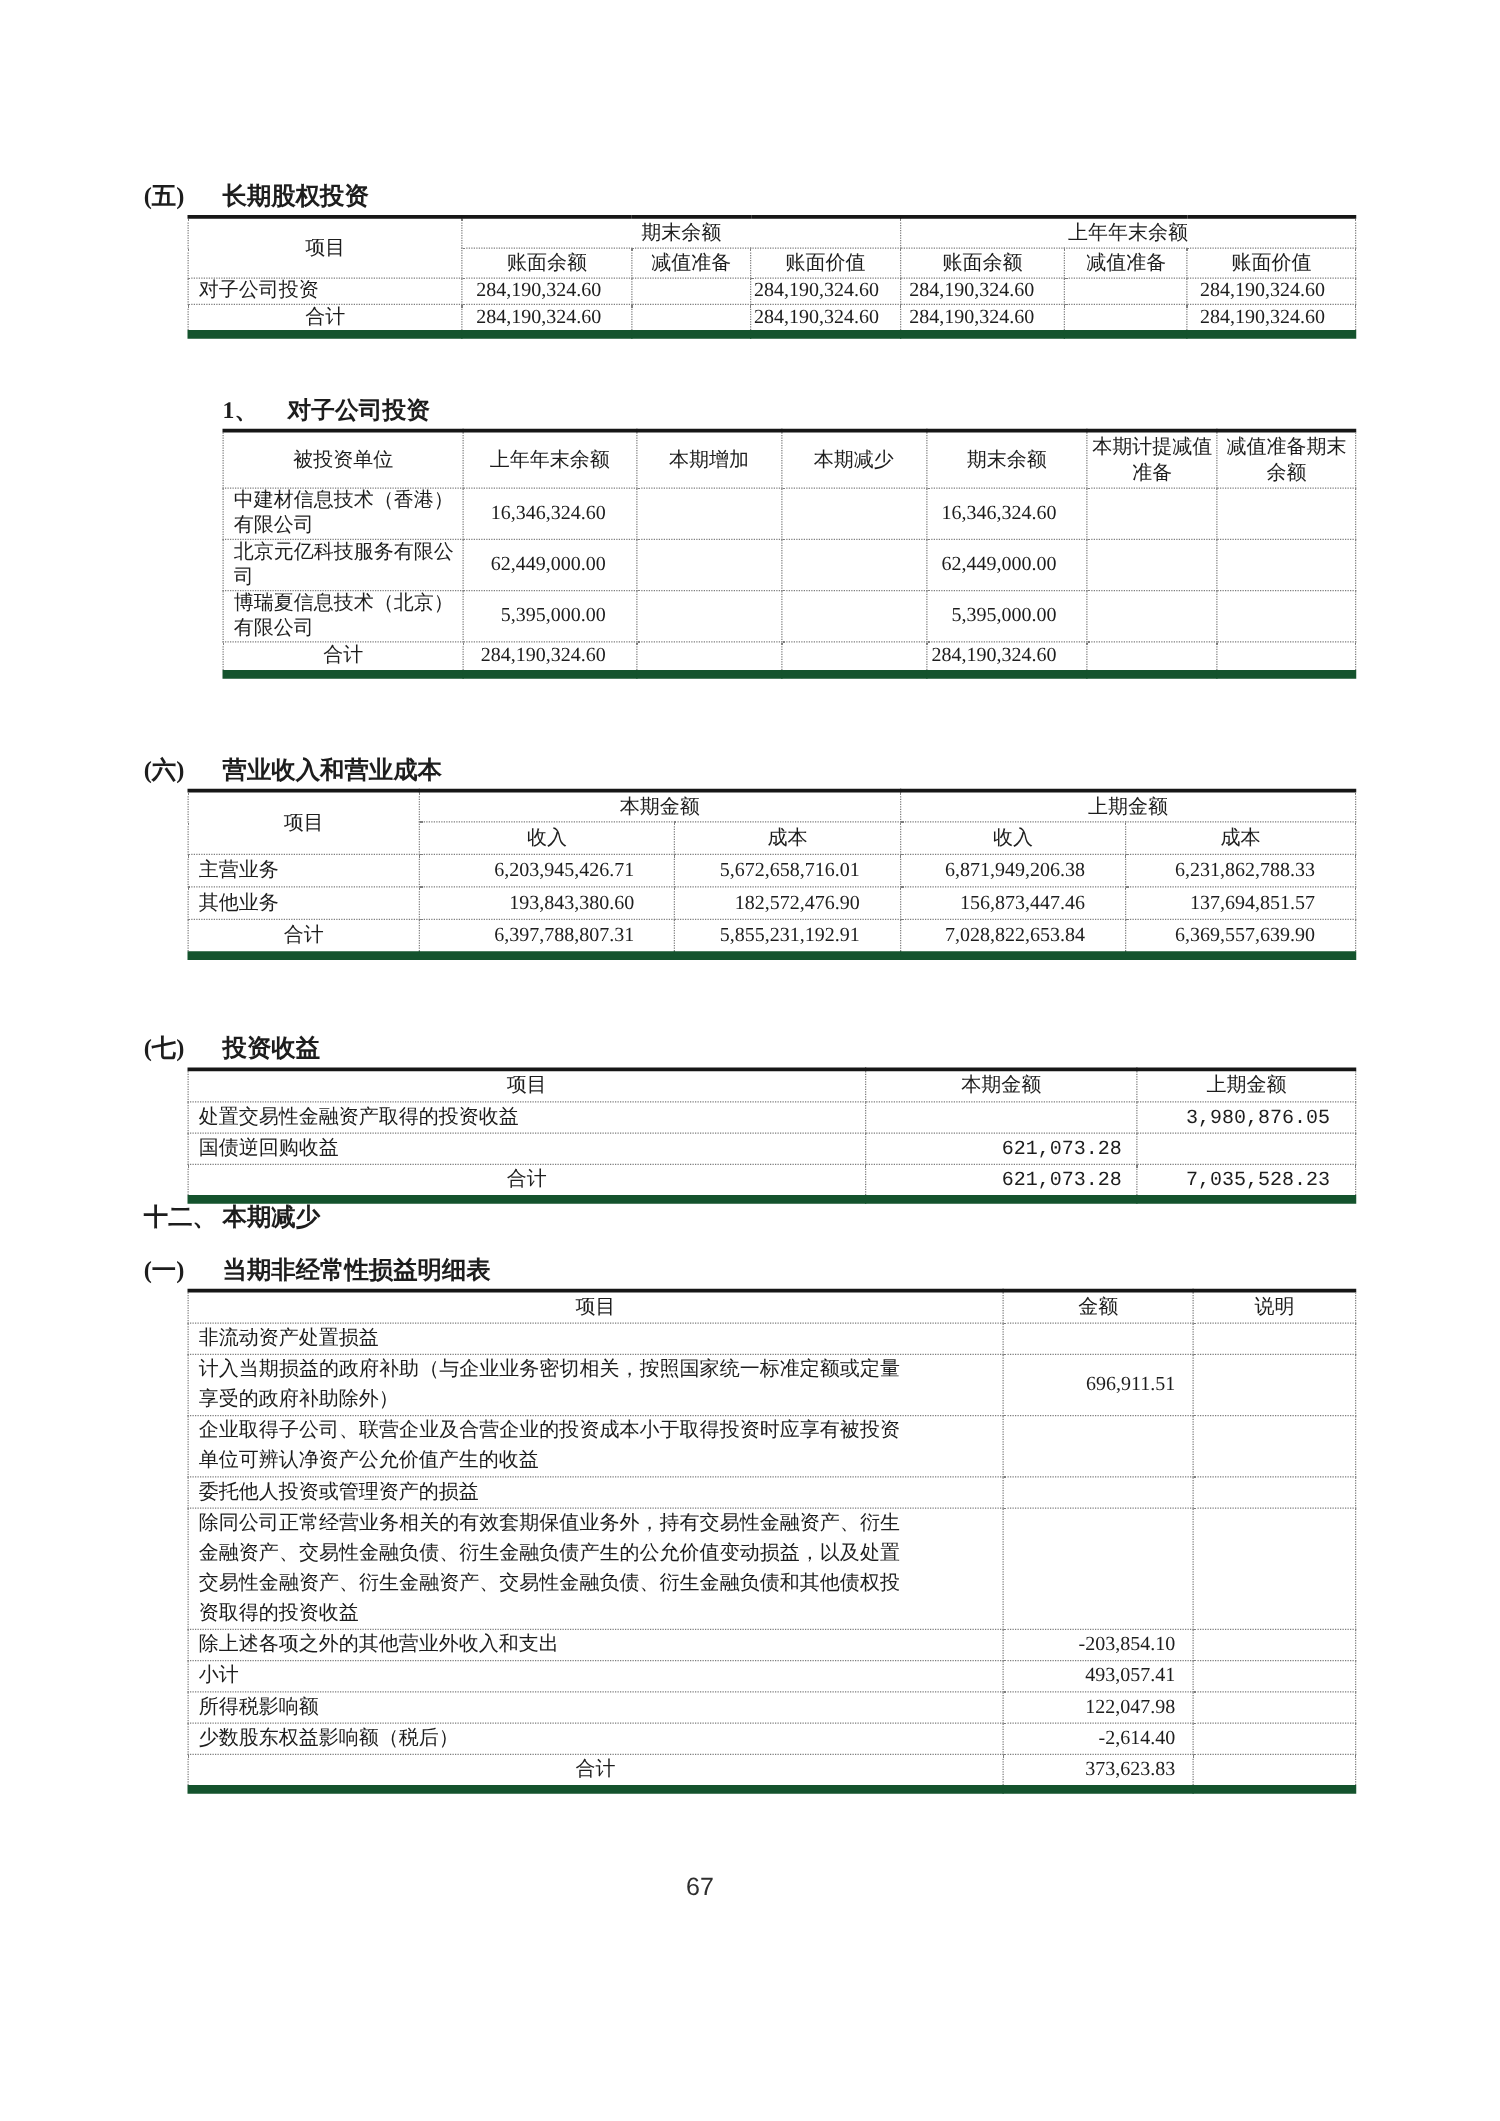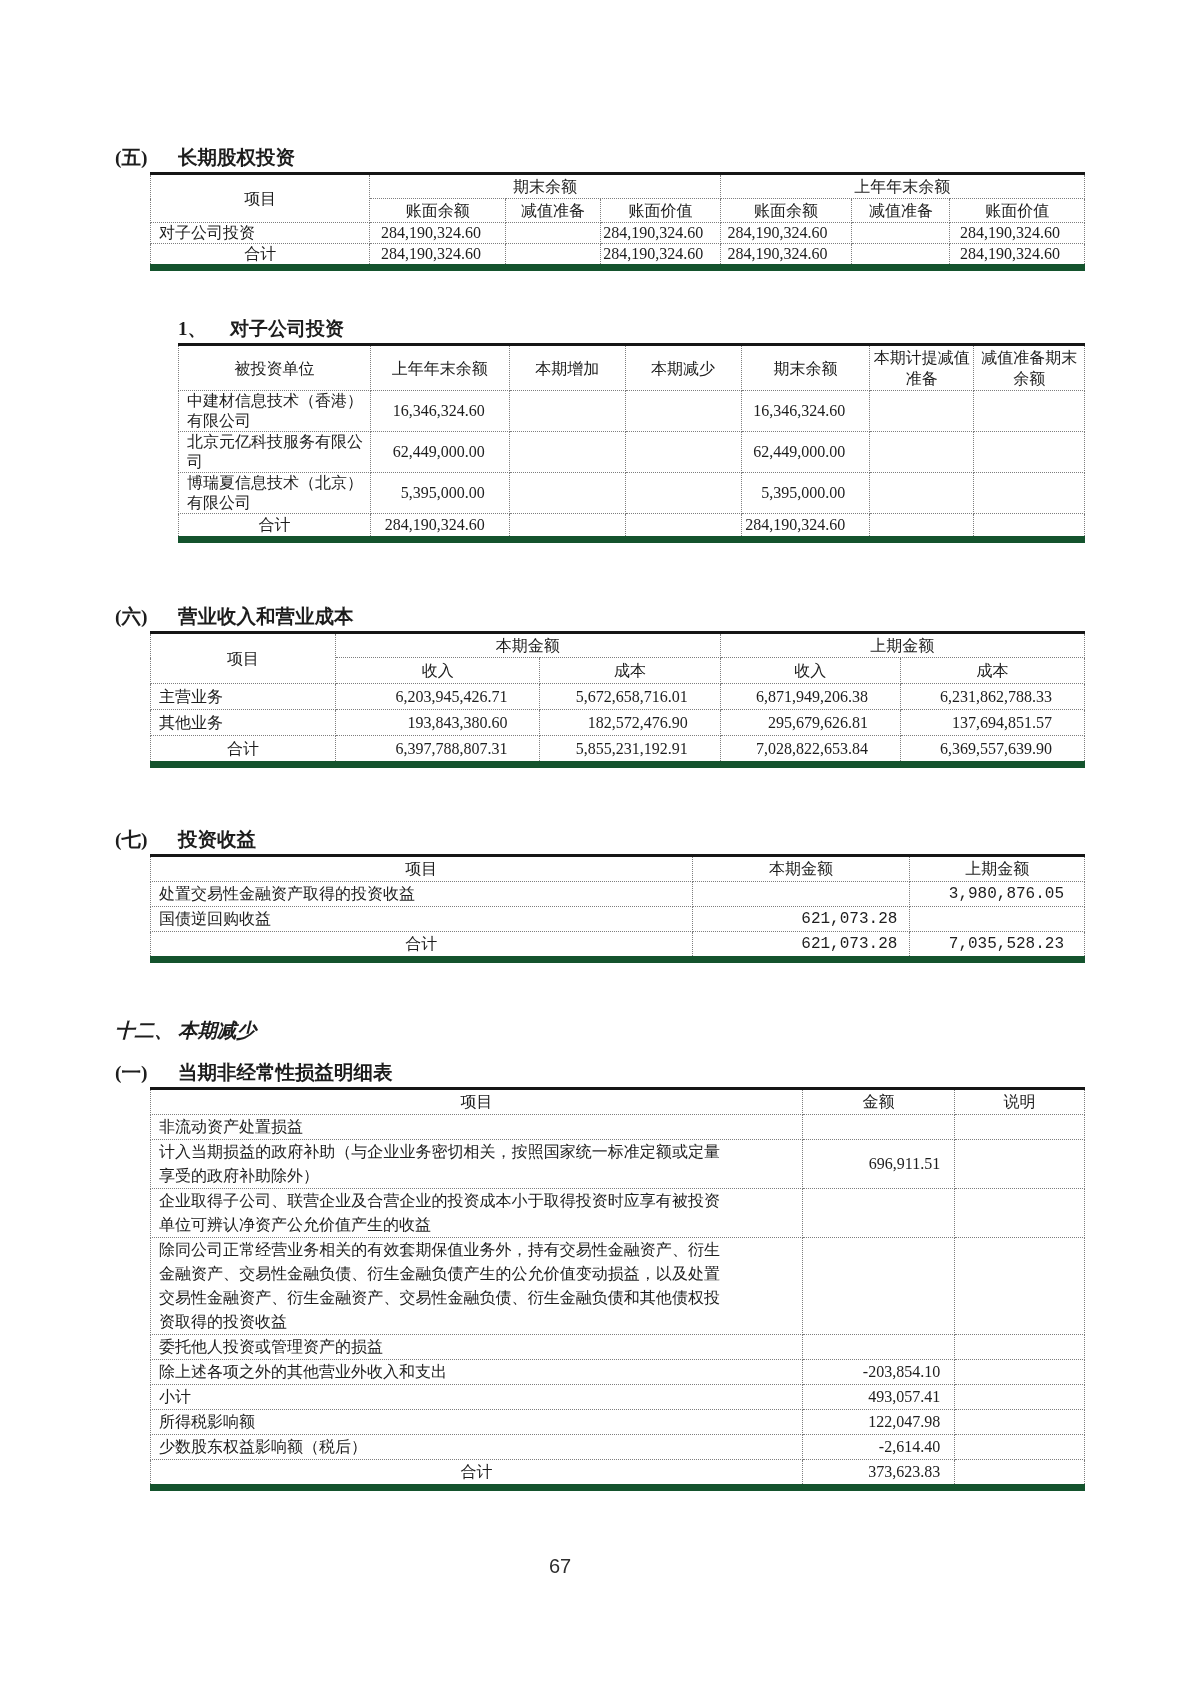--- a/index.html
+++ b/index.html
@@ -46,21 +46,21 @@
   .t4 td{height:24px;}
   .t4 .tn{padding-right:12px;font-family:Liberation Mono, monospace;}
   .t4 .tn2{padding-right:20px;}
 
   .t5 td{height:23px;line-height:24px;}
   .t5 .tn{padding-right:14px;}
 
   .m-sub1{margin-top:46px;}
   .m-s6{margin-top:62px;}
   .m-s7{margin-top:60px;}
-  .m-s12{margin-top:56px;font-style:italic;}
+  .m-s12{}
   .m-s12s1{margin-top:18px;}
 
   .page-num{
     margin-top:64px;width:1120px;text-align:center;
     font-family:"Liberation Sans","DejaVu Sans",sans-serif;font-size:20px;color:#2e2e2e;
   }
 </style>
 </head>
 <body>
 
@@ -218,21 +218,21 @@
             <td class="ti">主营业务</td>
             <td class="tn">6,203,945,426.71</td>
             <td class="tn">5,672,658,716.01</td>
             <td class="tn">6,871,949,206.38</td>
             <td class="tn">6,231,862,788.33</td>
           </tr>
           <tr>
             <td class="ti">其他业务</td>
             <td class="tn">193,843,380.60</td>
             <td class="tn">182,572,476.90</td>
-            <td class="tn">295,679,626.81</td>
+            <td class="tn">156,873,447.46</td>
             <td class="tn">137,694,851.57</td>
           </tr>
           <tr>
             <td class="tc">合计</td>
             <td class="tn">6,397,788,807.31</td>
             <td class="tn">5,855,231,192.91</td>
             <td class="tn">7,028,822,653.84</td>
             <td class="tn">6,369,557,639.90</td>
           </tr>
         </tbody>
@@ -312,26 +312,26 @@
             <td class="ti wrap">计入当期损益的政府补助（与企业业务密切相关，按照国家统一标准定额或定量享受的政府补助除外）</td>
             <td class="tn">696,911.51</td>
             <td class="tn"></td>
           </tr>
           <tr>
             <td class="ti wrap">企业取得子公司、联营企业及合营企业的投资成本小于取得投资时应享有被投资单位可辨认净资产公允价值产生的收益</td>
             <td class="tn"></td>
             <td class="tn"></td>
           </tr>
           <tr>
+            <td class="ti">委托他人投资或管理资产的损益</td>
+            <td class="tn"></td>
+            <td class="tn"></td>
+          </tr>
+          <tr>
             <td class="ti wrap">除同公司正常经营业务相关的有效套期保值业务外，持有交易性金融资产、衍生金融资产、交易性金融负债、衍生金融负债产生的公允价值变动损益，以及处置交易性金融资产、衍生金融资产、交易性金融负债、衍生金融负债和其他债权投资取得的投资收益</td>
-            <td class="tn"></td>
-            <td class="tn"></td>
-          </tr>
-          <tr>
-            <td class="ti">委托他人投资或管理资产的损益</td>
             <td class="tn"></td>
             <td class="tn"></td>
           </tr>
           <tr>
             <td class="ti">除上述各项之外的其他营业外收入和支出</td>
             <td class="tn">-203,854.10</td>
             <td class="tn"></td>
           </tr>
           <tr>
             <td class="ti">小计</td>

